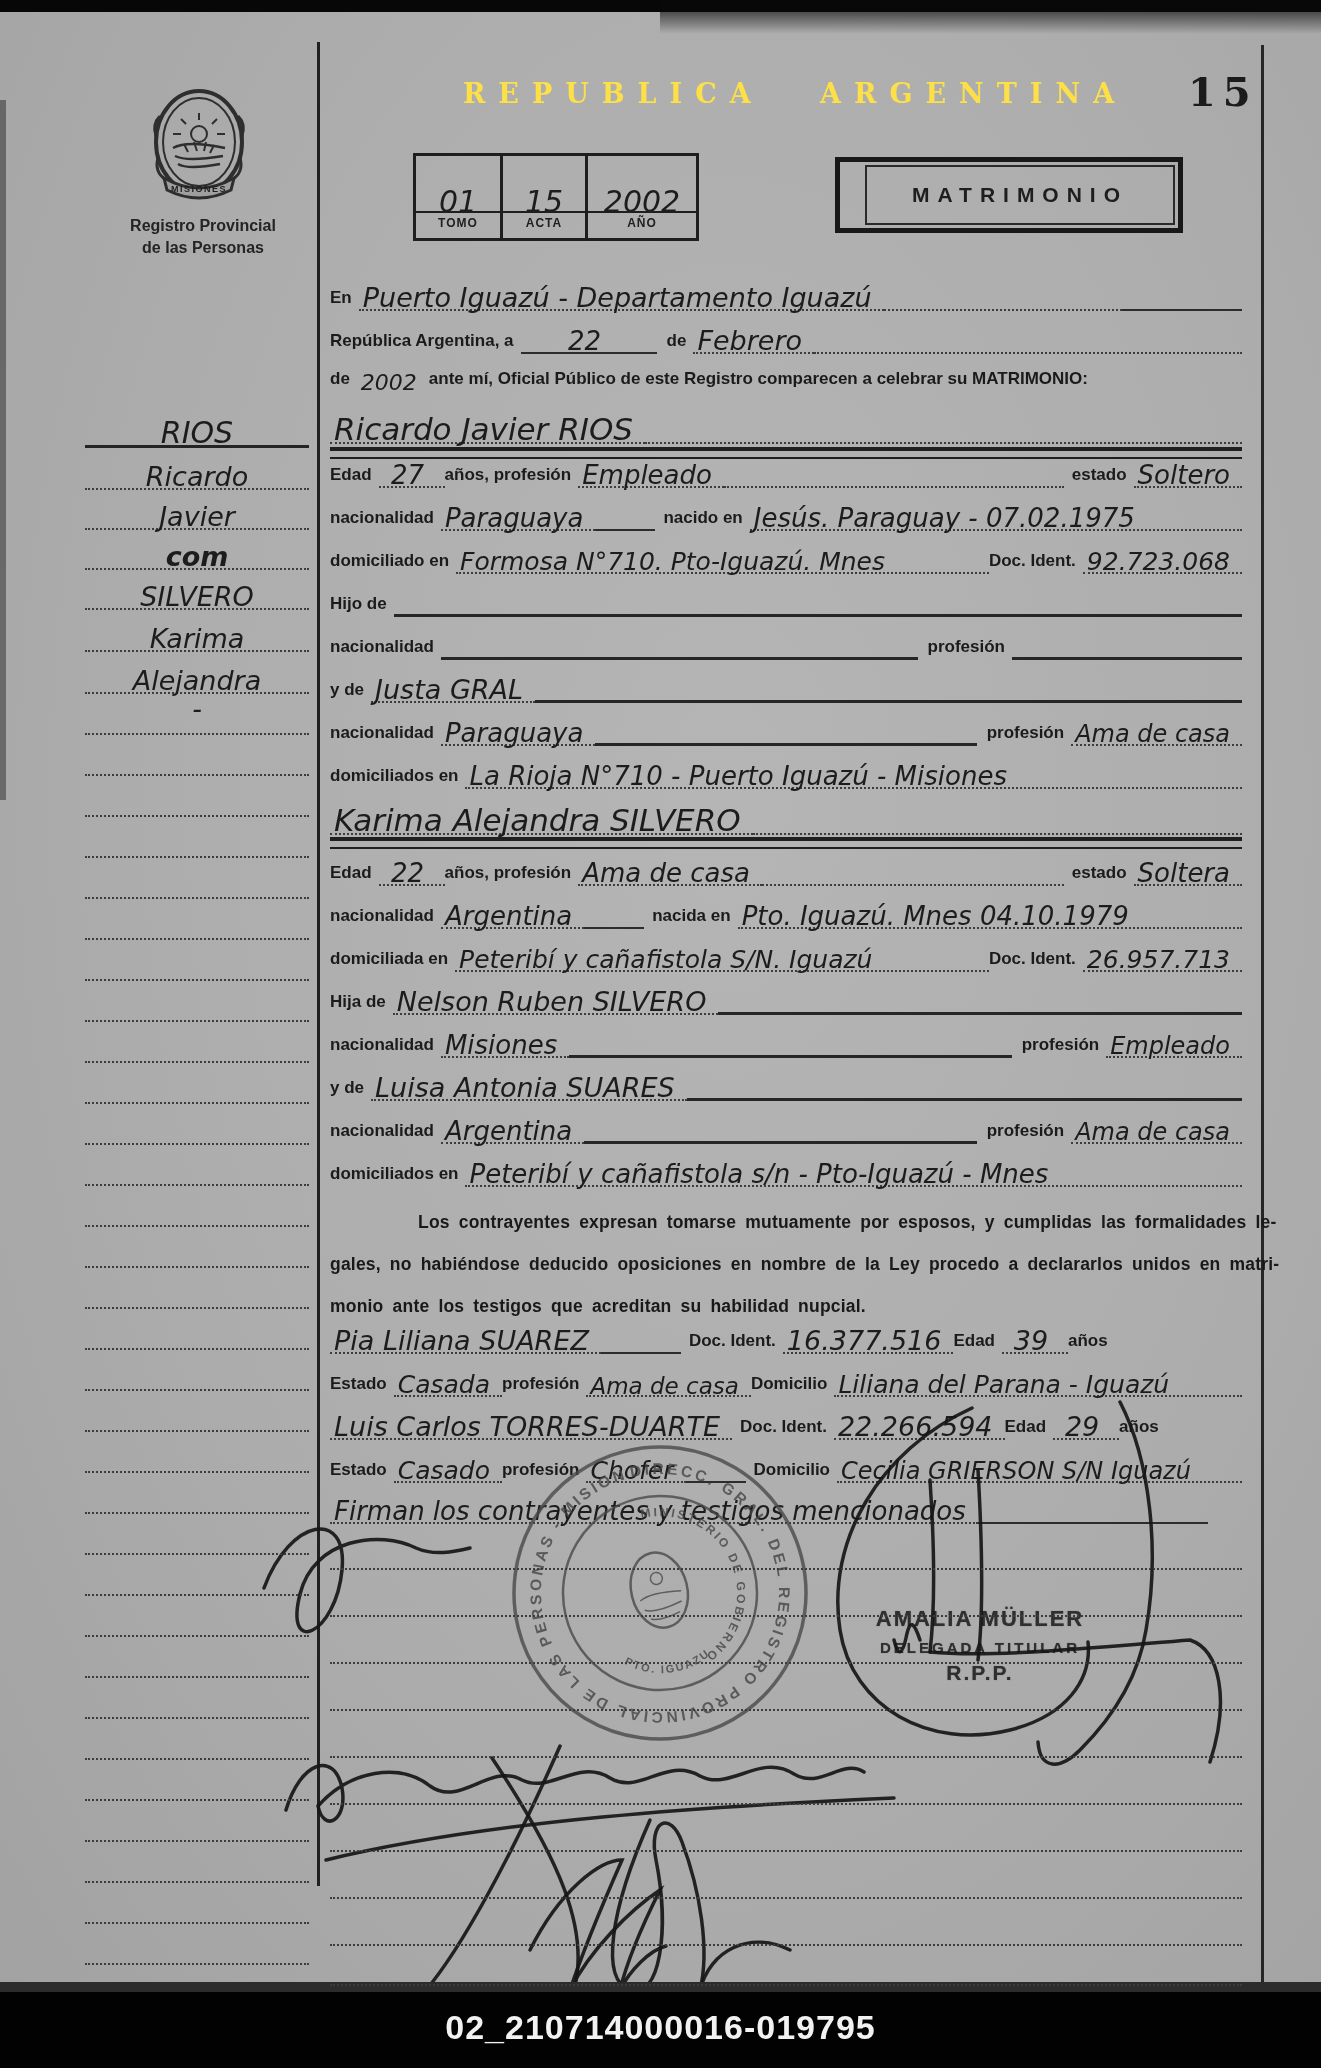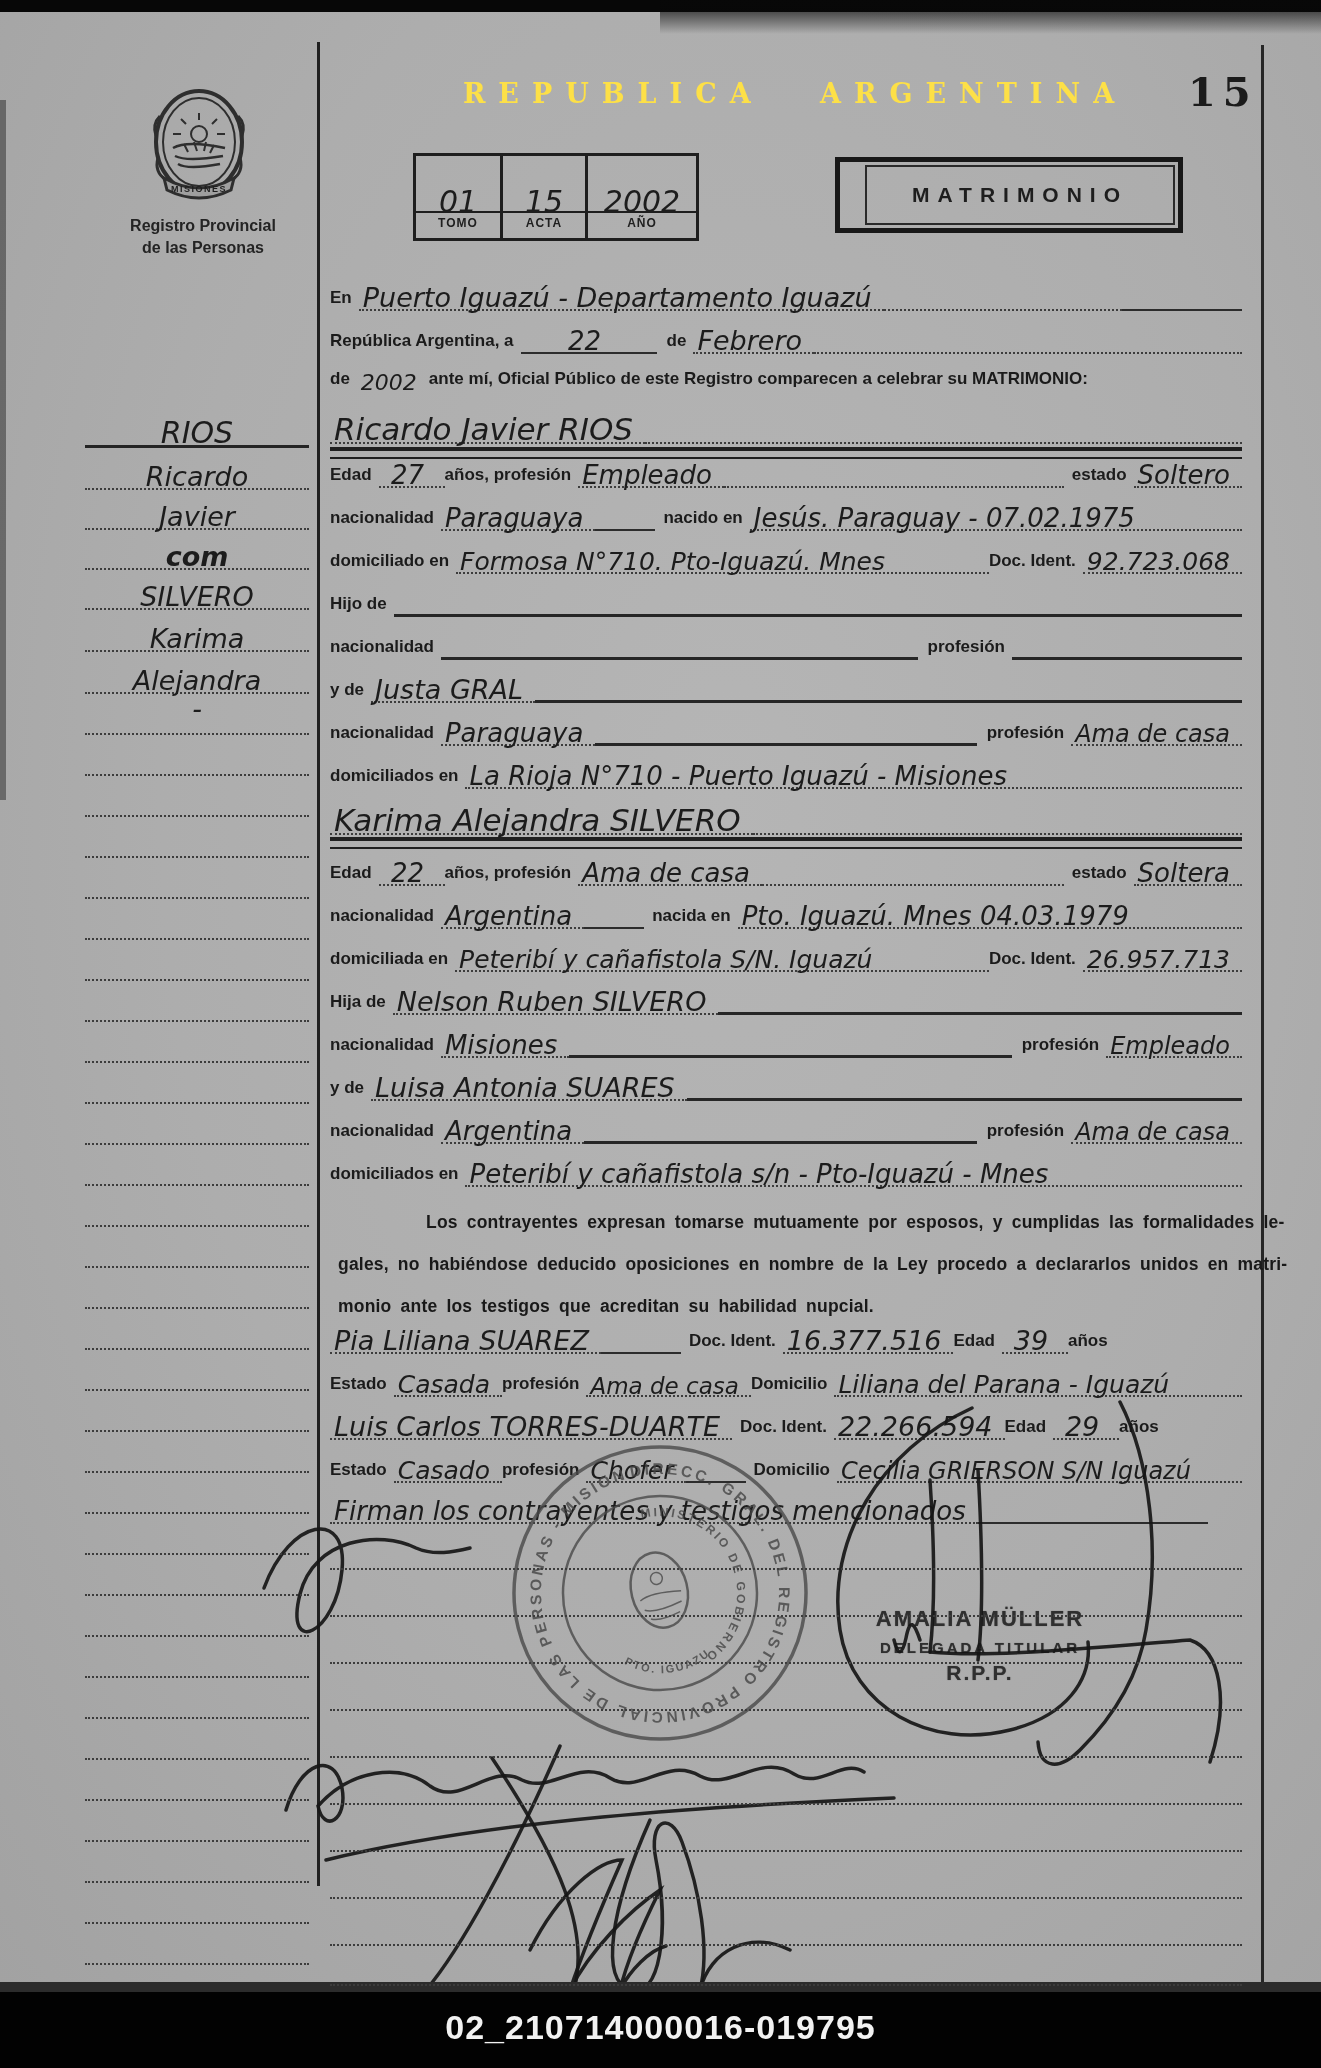--- a/index.html
+++ b/index.html
@@ -48,21 +48,21 @@
   .u-dot{border-bottom:2px dotted #3c3c3c;}
   .u-sol{border-bottom:2px solid #2c2c2c;}
   .grow{flex:1;min-width:0;overflow:visible;}
   .seg{height:0;align-self:flex-end;}
   .f-dot{flex:1;border-bottom:2px dotted #3c3c3c;}
   .f-sol{flex:1;border-bottom:3px solid #262626;}
   .w50{flex:0 0 50px;text-align:center;} .w80{flex:0 0 80px;} .w60{flex:0 0 60px;}
   .w120{flex:0 0 120px;text-align:center;} .w230{flex:0 0 230px;}
   .dbl{position:absolute;left:330px;width:912px;height:6px;
        border-top:4px solid #1f1f1f;border-bottom:2px solid #1f1f1f;}
-  .ptext{position:absolute;left:338px;width:915px;font-size:17.5px;font-weight:700;
+  .ptext{position:absolute;left:330px;width:915px;font-size:17.5px;font-weight:700;
        color:#191919;letter-spacing:.2px;word-spacing:4px;white-space:nowrap;}
   .rule{position:absolute;height:0;border-bottom:2px dotted #3c3c3c;}
 
   .mrow{position:absolute;left:85px;width:224px;height:42px;display:flex;
         align-items:flex-end;justify-content:center;border-bottom:2px dotted #3c3c3c;}
   .mrow.sol{border-bottom:3px solid #242424;}
   .mhand{font-family:"DejaVu Sans",sans-serif;font-style:italic;font-size:27px;
         color:#1c1c1c;line-height:.8;white-space:nowrap;}
 
   .officiant-stamp{position:absolute;left:820px;top:1606px;width:320px;text-align:center;
@@ -254,21 +254,21 @@
     <span class="f-dot"></span>
     <span class="lab" style="padding-left:8px;">estado</span>
     <span class="hand h26 u-dot">Soltera</span>
   </div>
 
   <div class="row" style="top:891px;">
     <span class="lab">nacionalidad</span>
     <span class="hand h26 u-dot">Argentina</span>
     <span class="seg u-sol w60"></span>
     <span class="lab" style="padding-left:8px;">nacida en</span>
-    <span class="hand h26 u-dot grow">Pto. Iguazú. Mnes 04.03.1979</span>
+    <span class="hand h26 u-dot grow">Pto. Iguazú. Mnes 04.10.1979</span>
   </div>
 
   <div class="row" style="top:934px;">
     <span class="lab">domiciliada en</span>
     <span class="hand h25 u-dot grow">Peteribí y cañafistola S/N. Iguazú</span>
     <span class="lab">Doc. Ident.</span>
     <span class="hand h25 u-dot">26.957.713</span>
   </div>
 
   <div class="row" style="top:977px;">

